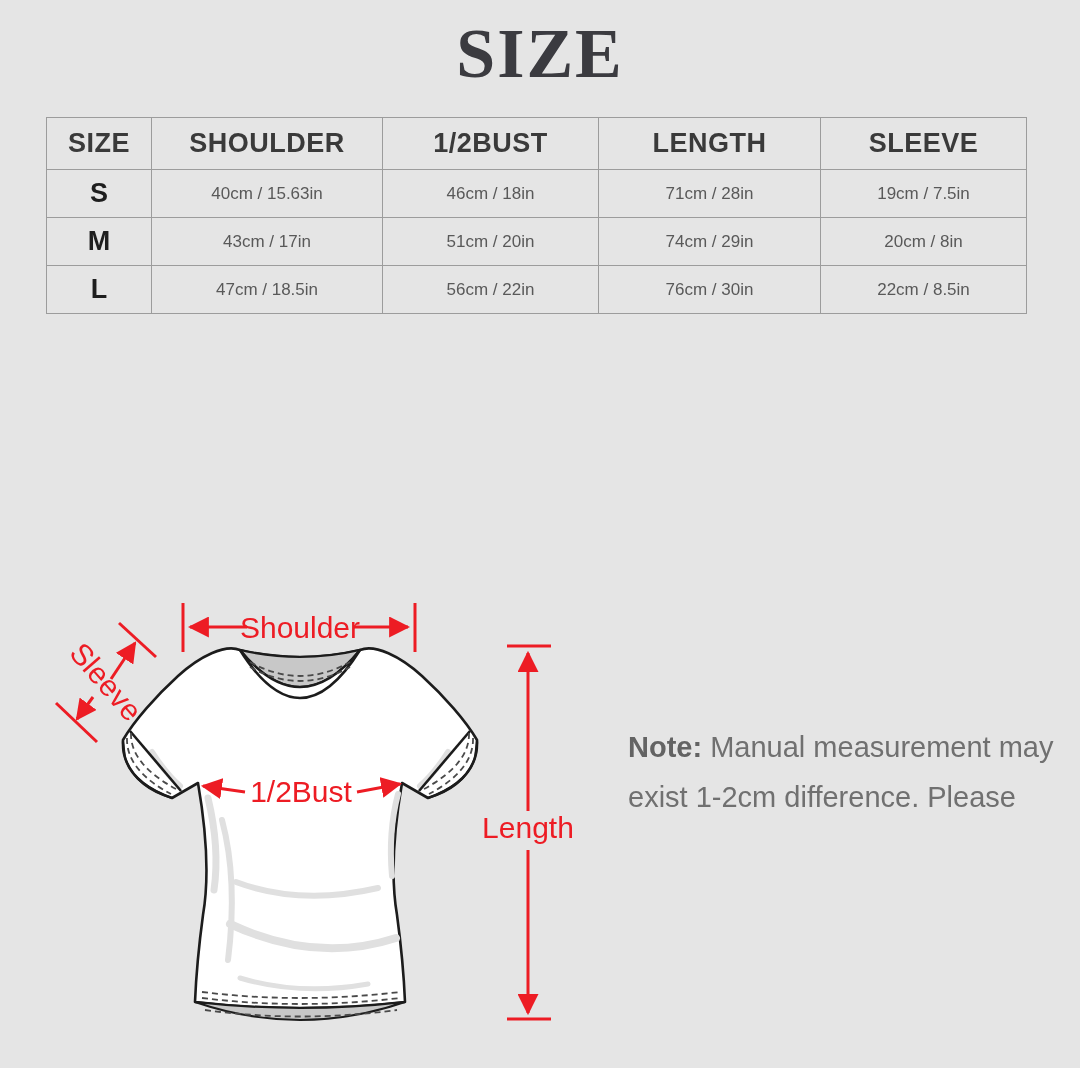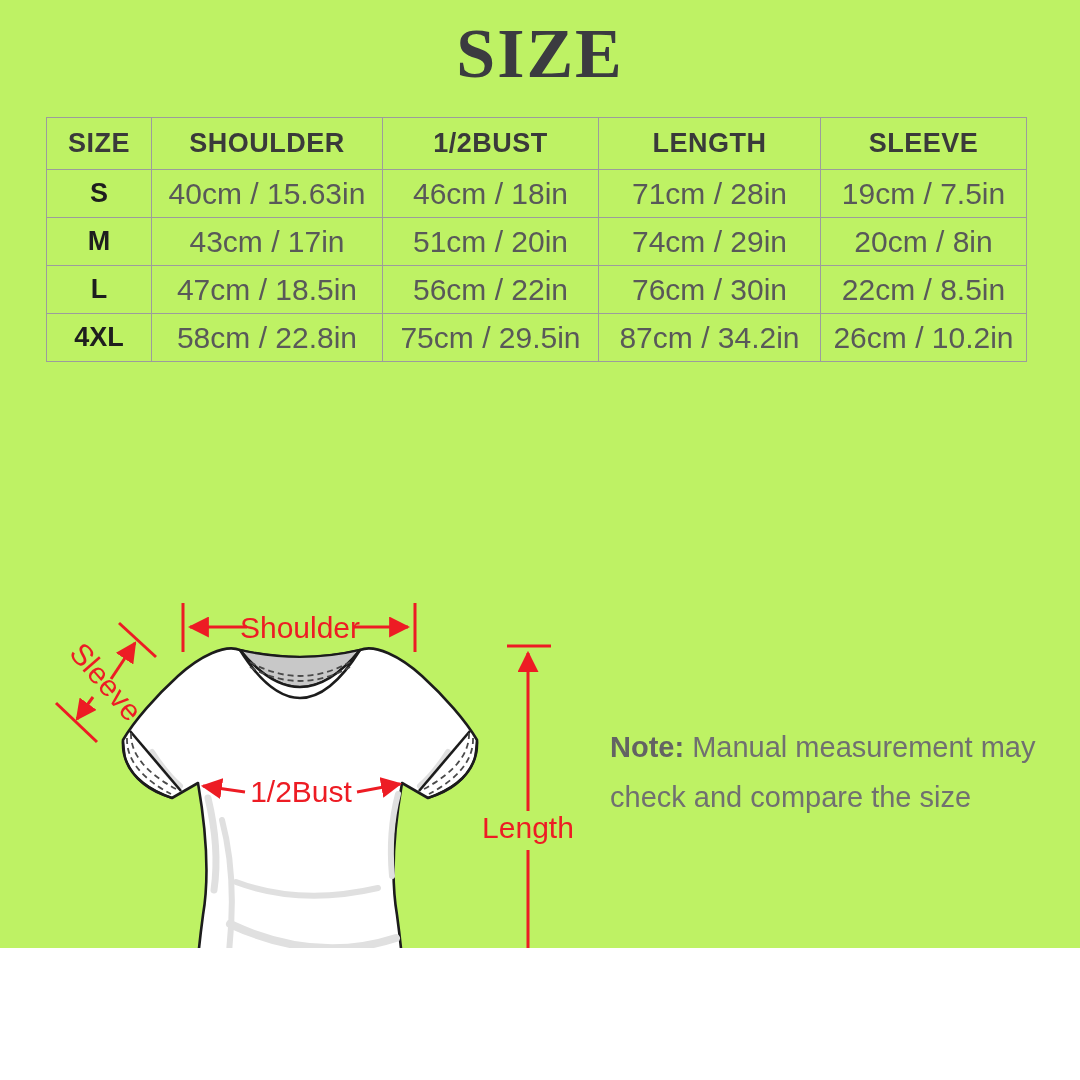--- a/index.html
+++ b/index.html
@@ -1,41 +1,41 @@
 <!DOCTYPE html>
 <html><head>
 <meta charset="utf-8">
 <style>
   html,body{margin:0;padding:0;background:#fff;}
   .canvas{
-    position:relative;width:1080px;height:948px;background:#bef264;overflow:hidden;
+    position:relative;width:1080px;height:1068px;background:#e5e5e5;overflow:hidden;
     font-family:"Liberation Sans",sans-serif;
   }
   
   .title{
     position:absolute;top:14px;left:0;width:100%;text-align:center;
     font-family:"Liberation Serif",serif;font-weight:bold;font-size:70px;
     color:#3b3b40;letter-spacing:2px;
   }
   
   table.size-table{
     position:absolute;left:46px;top:117px;width:980px;
     border-collapse:collapse;table-layout:fixed;
   }
   table.size-table th,table.size-table td{
     border:1px solid #9c9c9c;text-align:center;vertical-align:middle;padding:0;
   }
   table.size-table th{
     height:51px;font-size:27px;font-weight:bold;color:#3a3a3a;letter-spacing:.5px;
   }
-  table.size-table td{height:47px;font-size:30px;color:#595959;}
+  table.size-table td{height:47px;font-size:17px;color:#595959;}
   table.size-table td.size-label{font-weight:bold;color:#1e1e1e;font-size:27px;}
   
   .note{
-    position:absolute;left:610px;top:722px;width:430px;
+    position:absolute;left:628px;top:722px;width:430px;
     font-size:29px;color:#707070;line-height:50px;
   }
   .note .note-label{font-weight:bold;color:#636363;}
   
   svg.diagram{position:absolute;left:0;top:580px;}
   .shirt-line{fill:#ffffff;stroke:#1c1c1c;stroke-width:2.6;stroke-linejoin:round;}
   .shirt-gray{fill:#c8c8c8;stroke:#1c1c1c;stroke-width:2;stroke-linejoin:round;}
   .stitch{fill:none;stroke:#4a4a4a;stroke-width:1.8;stroke-dasharray:6 4;}
   .wrinkle{fill:none;stroke:#e0e0e0;stroke-linecap:round;}
   .red-line{fill:none;stroke:#ed1c24;stroke-width:3;}
@@ -79,27 +79,20 @@
         <td>51cm / 20in</td>
         <td>74cm / 29in</td>
         <td>20cm / 8in</td>
       </tr>
       <tr>
         <td class="size-label">L</td>
         <td>47cm / 18.5in</td>
         <td>56cm / 22in</td>
         <td>76cm / 30in</td>
         <td>22cm / 8.5in</td>
-      </tr>
-      <tr>
-        <td class="size-label">4XL</td>
-        <td>58cm / 22.8in</td>
-        <td>75cm / 29.5in</td>
-        <td>87cm / 34.2in</td>
-        <td>26cm / 10.2in</td>
       </tr>
     </tbody>
   </table>
 
   <svg class="diagram" width="580" height="500" viewBox="0 0 580 500">
     <defs>
       <marker id="arw" viewBox="0 0 10 10" refX="9" refY="5" markerWidth="7" markerHeight="7" orient="auto-start-reverse">
         <path d="M0,0 L10,5 L0,10 Z" fill="#ed1c24"></path>
       </marker>
     </defs>
@@ -186,16 +179,16 @@
       <path class="red-line" d="M507,66 L551,66"></path>
       <path class="red-line" marker-end="url(#arw)" d="M528,231 L528,73"></path>
       <text x="528" y="258" text-anchor="middle">Length</text>
       <path class="red-line" marker-end="url(#arw)" d="M528,270 L528,433"></path>
       <path class="red-line" d="M507,439 L551,439"></path>
     </g>
   </svg>
 
   <div class="note">
     <div><span class="note-label">Note:</span> <span>Manual measurement may</span></div>
-    <div>check and compare the size</div>
+    <div>exist 1-2cm difference. Please</div>
   </div>
 
 </div>
 
 </body></html>

